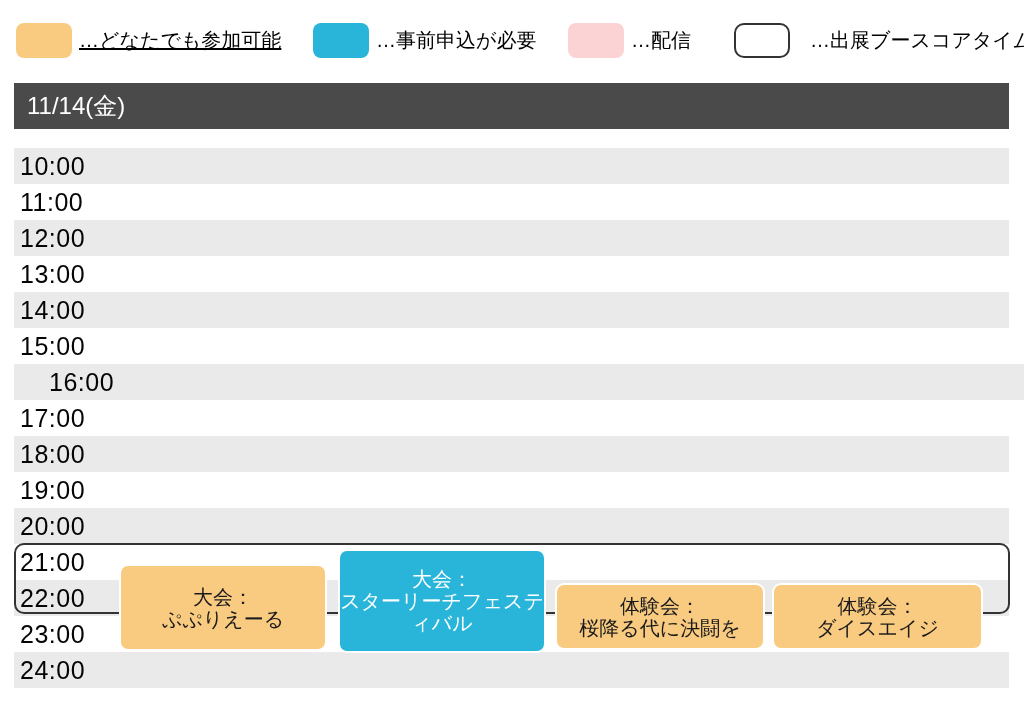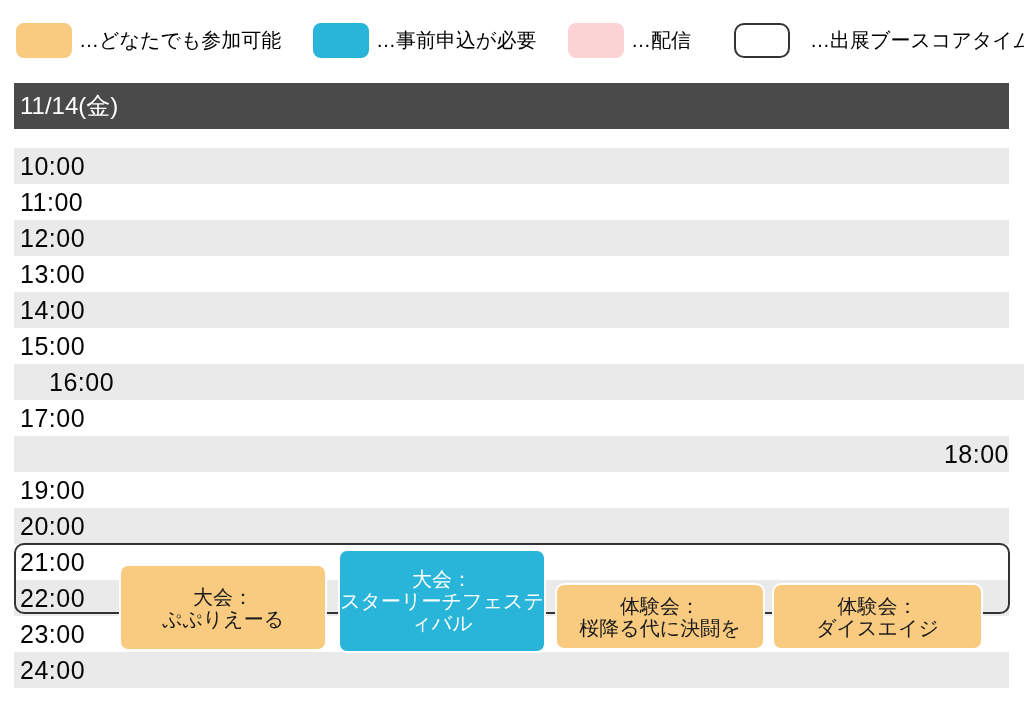--- a/index.html
+++ b/index.html
@@ -8,21 +8,21 @@
     font-family:"Liberation Sans","DejaVu Sans",sans-serif;color:#000;
   }
   
   .legend-item{position:absolute;top:22px;height:36px;display:flex;align-items:center;gap:7px;}
   .swatch{width:56px;height:35px;border-radius:8px;flex:0 0 auto;}
   .swatch.outline{background:#fff;border:2.5px solid #333;border-radius:10px;box-sizing:border-box;}
   .legend-label{font-size:20px;line-height:36px;white-space:nowrap;color:#000;}
   
   .day-header{
     position:absolute;left:14px;top:83px;width:995px;height:46px;
-    color:#fff;font-size:24px;line-height:46px;padding-left:6px;box-sizing:border-box;
+    color:#fff;font-size:24px;line-height:46px;padding-left:13px;box-sizing:border-box;
   }
   
   .row{position:absolute;left:14px;width:995px;height:36px;background:#fff;z-index:0;}
   .row.striped{background:#EAEAEA;}
   .time-label{display:inline-block;font-size:25px;line-height:36px;padding-left:6px;letter-spacing:0.5px;color:#050505;}
   
   .core-box{
     position:absolute;left:14px;top:543px;width:996px;height:71px;
     border:2.5px solid #333;border-radius:10px;box-sizing:border-box;z-index:1;background:transparent;
   }
@@ -34,21 +34,21 @@
   .event-title{font-size:20px;line-height:22px;white-space:pre-line;color:#1a1a1a;}
   .event.cyan .event-title{color:#ffffff;}
   .event.pink{border-radius:7px;}
   .event.pink .event-title{font-size:15px;line-height:18px;color:#111;}
 </style>
 </head>
 <body>
 
 <div class="page">
 
-  <div class="legend-item" style="left:16px;">
+  <div class="legend-item" style="left:16px;text-decoration:underline;">
     <div class="swatch" style="background: rgb(249, 203, 128);"></div>
     <span class="legend-label">…どなたでも参加可能</span>
   </div>
   <div class="legend-item" style="left:313px;">
     <div class="swatch" style="background: rgb(41, 181, 218);"></div>
     <span class="legend-label">…事前申込が必要</span>
   </div>
   <div class="legend-item" style="left:568px;">
     <div class="swatch" style="background: rgb(251, 211, 213);"></div>
     <span class="legend-label">…配信</span>
@@ -64,21 +64,21 @@
 
   <div id="rows">
       <div class="row striped" style="top: 148px; background: rgb(234, 234, 234);"><span class="time-label">10:00</span></div>
       <div class="row" style="top: 184px;"><span class="time-label">11:00</span></div>
       <div class="row striped" style="top: 220px; background: rgb(234, 234, 234);"><span class="time-label">12:00</span></div>
       <div class="row" style="top: 256px;"><span class="time-label">13:00</span></div>
       <div class="row striped" style="top: 292px; background: rgb(234, 234, 234);"><span class="time-label">14:00</span></div>
       <div class="row" style="top: 328px;"><span class="time-label">15:00</span></div>
       <div class="row striped" style="top: 364px; background: rgb(234, 234, 234); padding-left: 29px;"><span class="time-label">16:00</span></div>
       <div class="row" style="top: 400px;"><span class="time-label">17:00</span></div>
-      <div class="row striped" style="top: 436px; background: rgb(234, 234, 234); text-align: right;"><span class="time-label">18:00</span></div>
+      <div class="row striped" style="top: 436px; background: rgb(234, 234, 234);"><span class="time-label">18:00</span></div>
       <div class="row" style="top: 472px;"><span class="time-label">19:00</span></div>
       <div class="row striped" style="top: 508px; background: rgb(234, 234, 234);"><span class="time-label">20:00</span></div>
       <div class="row" style="top: 544px;"><span class="time-label">21:00</span></div>
       <div class="row striped" style="top: 580px; background: rgb(234, 234, 234);"><span class="time-label">22:00</span></div>
       <div class="row" style="top: 616px;"><span class="time-label">23:00</span></div>
       <div class="row striped" style="top: 652px; background: rgb(234, 234, 234);"><span class="time-label">24:00</span></div>
     </div>
 
   <div class="core-box"></div>
 

